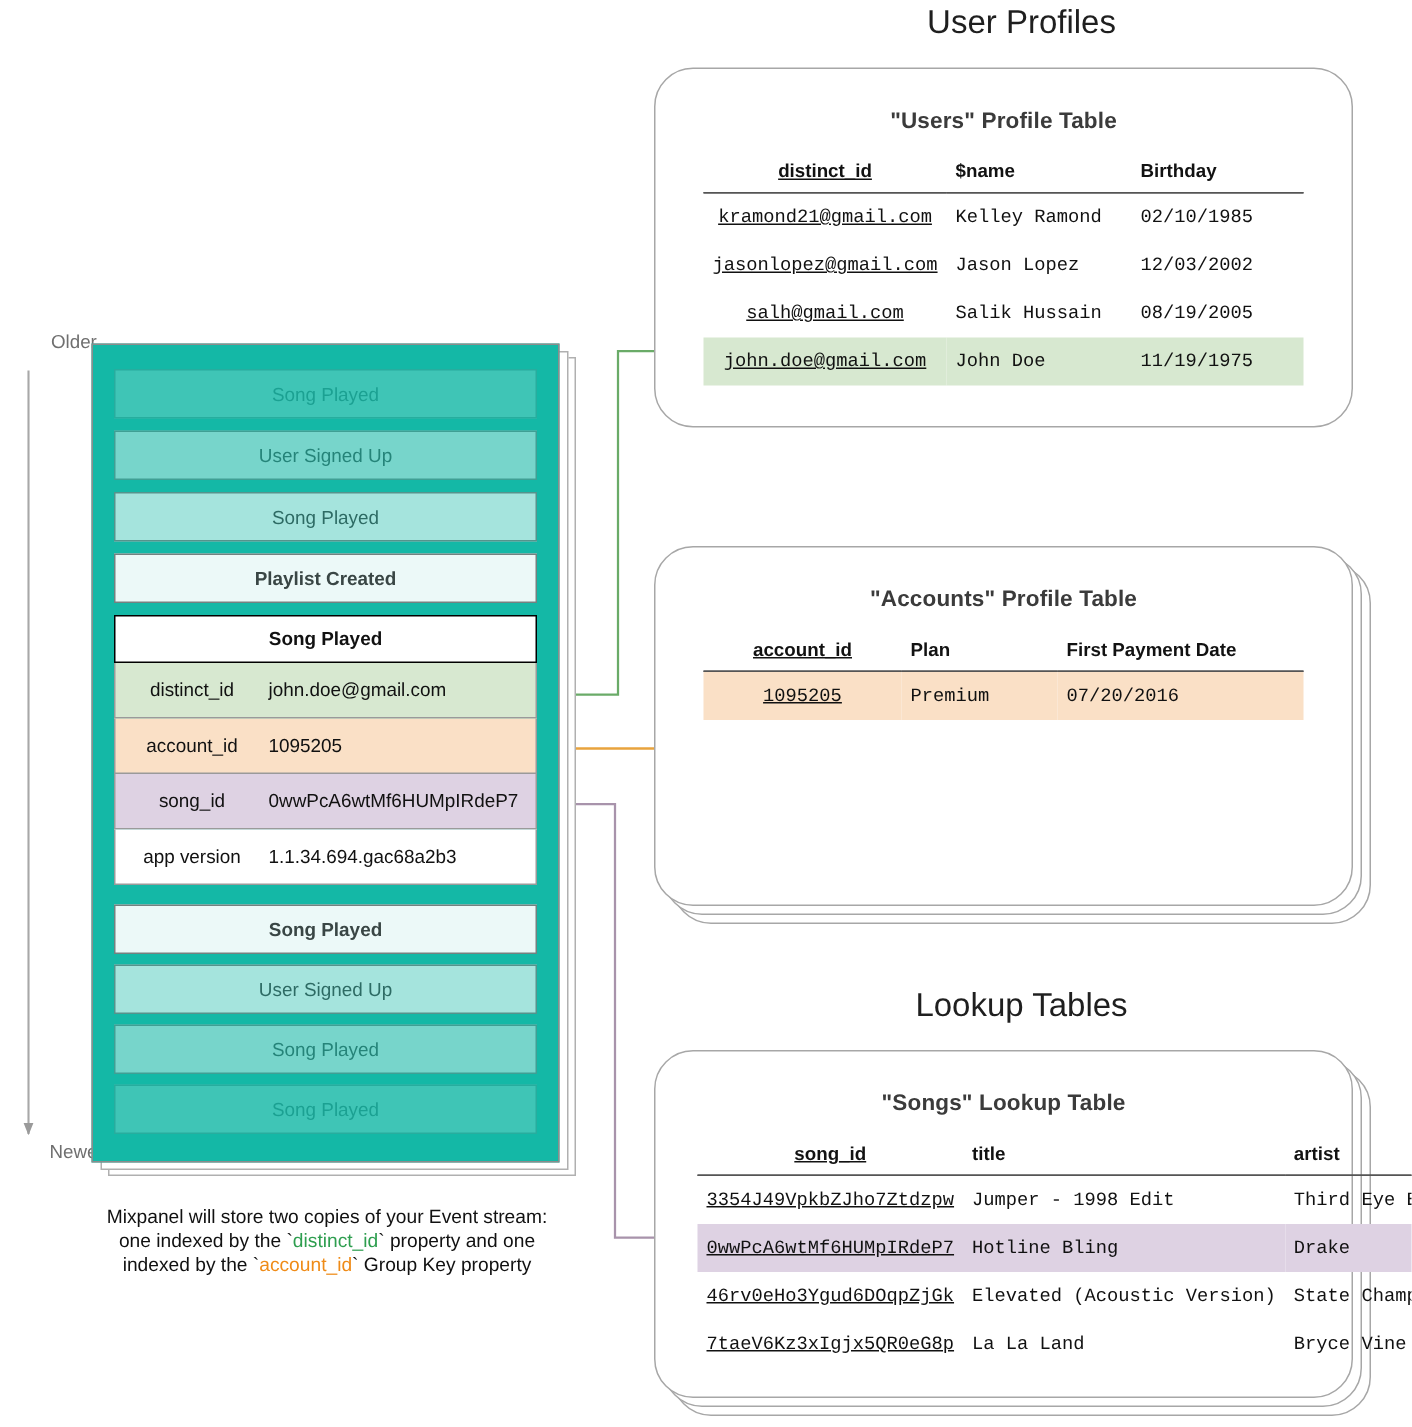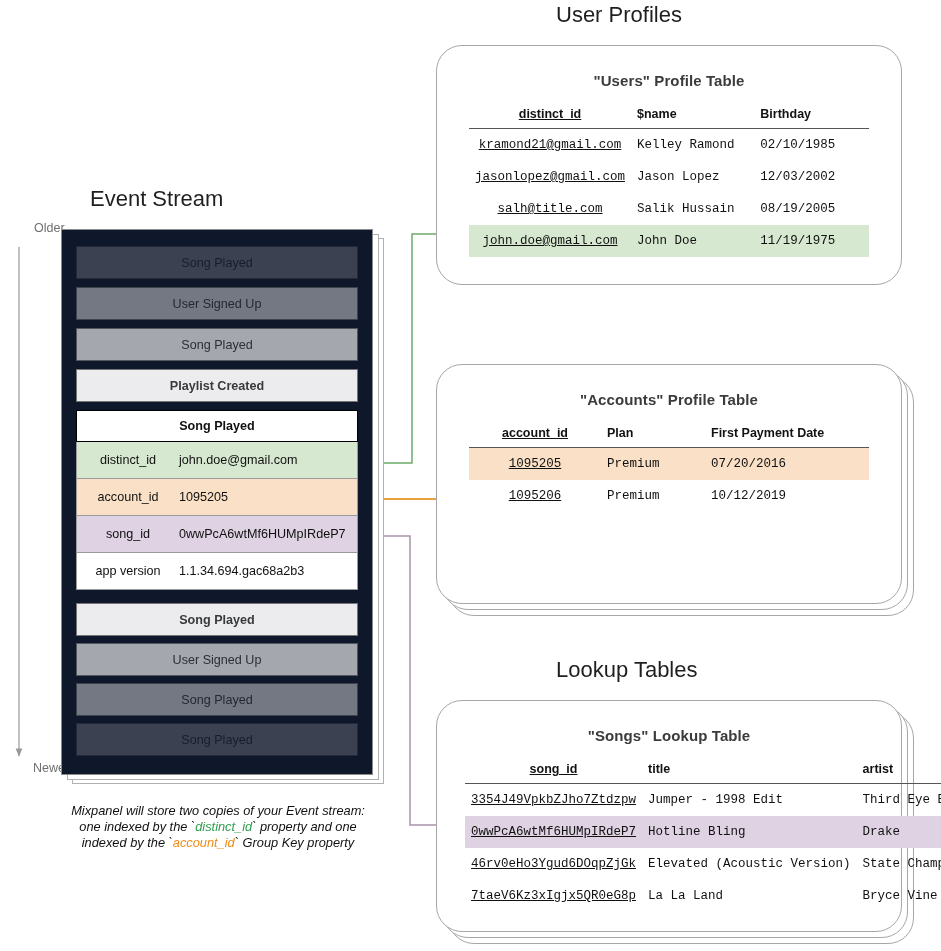--- a/index.html
+++ b/index.html
@@ -13,20 +13,21 @@
     overflow: hidden;
   }
   .stage { position:absolute; inset:0; }
 
   
   .section-title {
     position:absolute;
     font-size: 22px;
     font-weight: 400;
     color: #1f1f1f;
+    text-align:center;
     white-space:nowrap;
   }
 
   
   .panel-wrap { position:absolute; }
   .panel-shadow {
     position:absolute;
     border: 1.6px solid #a7a7a7;
     border-radius: 26px;
     background: #ffffff;
@@ -79,21 +80,21 @@
 
   
   .es-shadow {
     position:absolute;
     border:1.6px solid #b0b0b0;
     background:#fff;
   }
   .es-box {
     position:absolute;
     border:1.6px solid #8c8c8c;
-    background:#0f172a;
+    background:#14b8a6;
   }
   .ev {
     position:absolute;
     left:14px; right:14px;
     height:33px;
     border:1.2px solid #7d7d7d;
     background:#fff;
     display:flex; align-items:center; justify-content:center;
     font-size:12.6px;
     color:#3d3d3d;
@@ -173,21 +174,20 @@
 
     <path d="M 363 463 L 412 463 L 412 234 L 462 234" fill="none" stroke="#6aab68" stroke-width="1.5" marker-end="url(#ah-green)"></path>
 
     <path d="M 363 499 L 462 499" fill="none" stroke="#e8a33d" stroke-width="1.8" marker-end="url(#ah-orange)"></path>
 
     <path d="M 363 536 L 410 536 L 410 825 L 462 825" fill="none" stroke="#a893ab" stroke-width="1.5" marker-end="url(#ah-purple)"></path>
 
     <path d="M 19 247 L 19 756" fill="none" stroke="#a8a8a8" stroke-width="1.4" marker-end="url(#ah-gray)"></path>
   </svg>
 
-  <div class="section-title" style="left:90px; top:186px; width:252px;">Event Stream</div>
 
   <div class="axis-label" style="left:2px; top:221px;">Older</div>
   <div class="axis-label" style="left:1px; top:761px;">Newer</div>
 
   <div class="es-shadow" style="left:72px; top:238px; width:312px; height:546px;"></div>
   <div class="es-shadow" style="left:67px; top:234px; width:312px; height:546px;"></div>
 
   <div class="es-box" style="left:61px; top:229px; width:312px; height:546px;">
 
     <div class="ev f20" style="top:16px;">Song Played</div>
@@ -215,21 +215,21 @@
         <span class="v">1.1.34.694.gac68a2b3</span>
       </div>
     </div>
 
     <div class="ev f85" style="top:373px;">Song Played</div>
     <div class="ev f60" style="top:413px;">User Signed Up</div>
     <div class="ev f45" style="top:453px;">Song Played</div>
     <div class="ev f20" style="top:493px;">Song Played</div>
   </div>
 
-  <div class="caption" style="left:28px; top:803px; width:380px;font-style:italic;">
+  <div class="caption" style="left:28px; top:803px; width:380px;">
     <span>Mixpanel will store two copies of your Event stream:</span><br>
     <span>one indexed by the `</span><span class="tok-green">distinct_id</span><span>` property and one</span><br>
     <span>indexed by the `</span><span class="tok-orange">account_id</span><span>` Group Key property</span>
   </div>
 
   <div class="section-title" style="left:556px; top:2px; width:250px;">User Profiles</div>
 
   <div class="panel-wrap" style="left:436px; top:45px; width:466px; height:240px;">
     <div class="panel">
       <div class="panel-title">"Users" Profile Table</div>
@@ -246,21 +246,21 @@
             <td class="key">kramond21@gmail.com</td>
             <td class="col">Kelley Ramond</td>
             <td class="col">02/10/1985</td>
           </tr>
           <tr>
             <td class="key">jasonlopez@gmail.com</td>
             <td class="col">Jason Lopez</td>
             <td class="col">12/03/2002</td>
           </tr>
           <tr>
-            <td class="key">salh@title.com</td>
+            <td class="key">salh@gmail.com</td>
             <td class="col">Salik Hussain</td>
             <td class="col">08/19/2005</td>
           </tr>
           <tr class="hl-green">
             <td class="key">john.doe@gmail.com</td>
             <td class="col">John Doe</td>
             <td class="col">11/19/1975</td>
           </tr>
         </tbody>
       </table>
@@ -280,25 +280,20 @@
             <th class="col" style="width:26%">Plan</th>
             <th class="col" style="width:41%">First Payment Date</th>
           </tr>
         </thead>
         <tbody>
           <tr class="hl-orange">
             <td class="key">1095205</td>
             <td class="col">Premium</td>
             <td class="col">07/20/2016</td>
           </tr>
-          <tr>
-            <td class="key">1095206</td>
-            <td class="col">Premium</td>
-            <td class="col">10/12/2019</td>
-          </tr>
         </tbody>
       </table>
     </div>
   </div>
 
   <div class="section-title" style="left:556px; top:657px; width:250px;">Lookup Tables</div>
 
   <div class="panel-wrap" style="left:436px; top:700px; width:466px; height:232px;">
     <div class="panel-shadow" style="left:12px; top:12px; width:466px; height:232px;"></div>
     <div class="panel-shadow" style="left:6px; top:6px; width:466px; height:232px;"></div>

